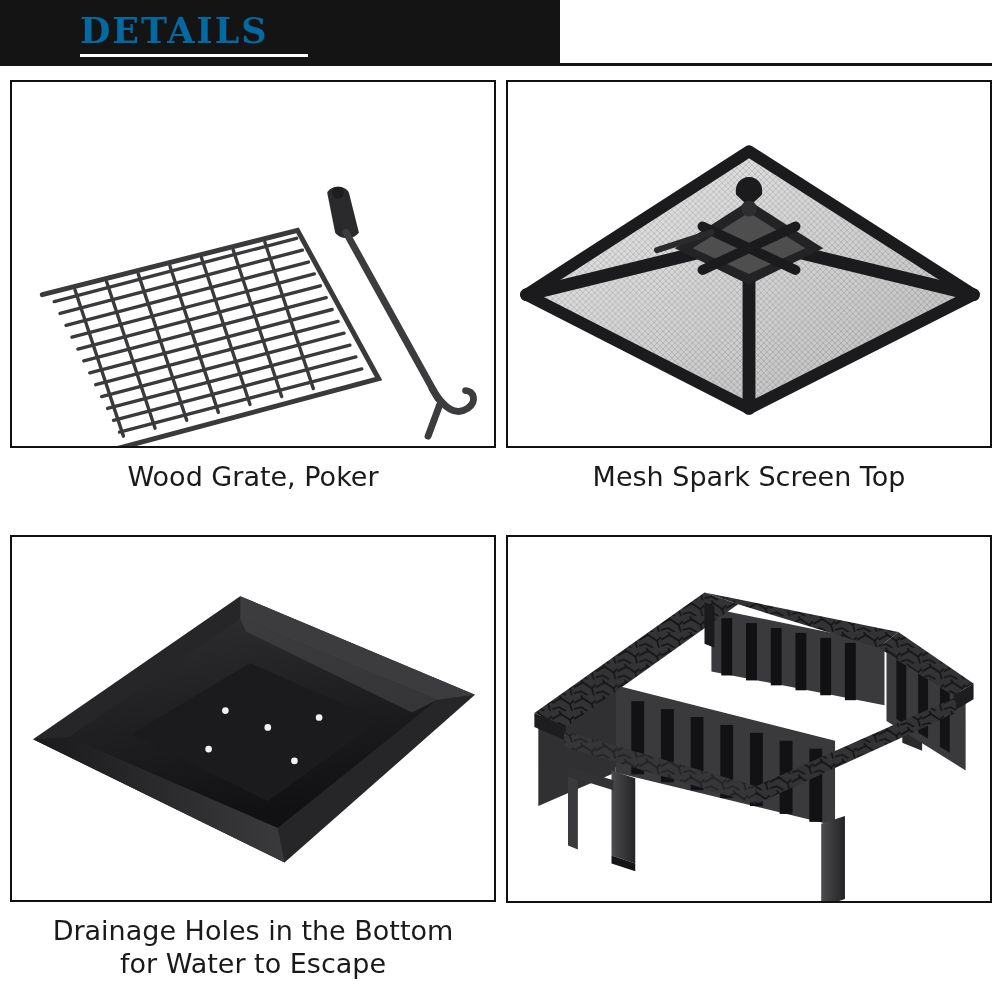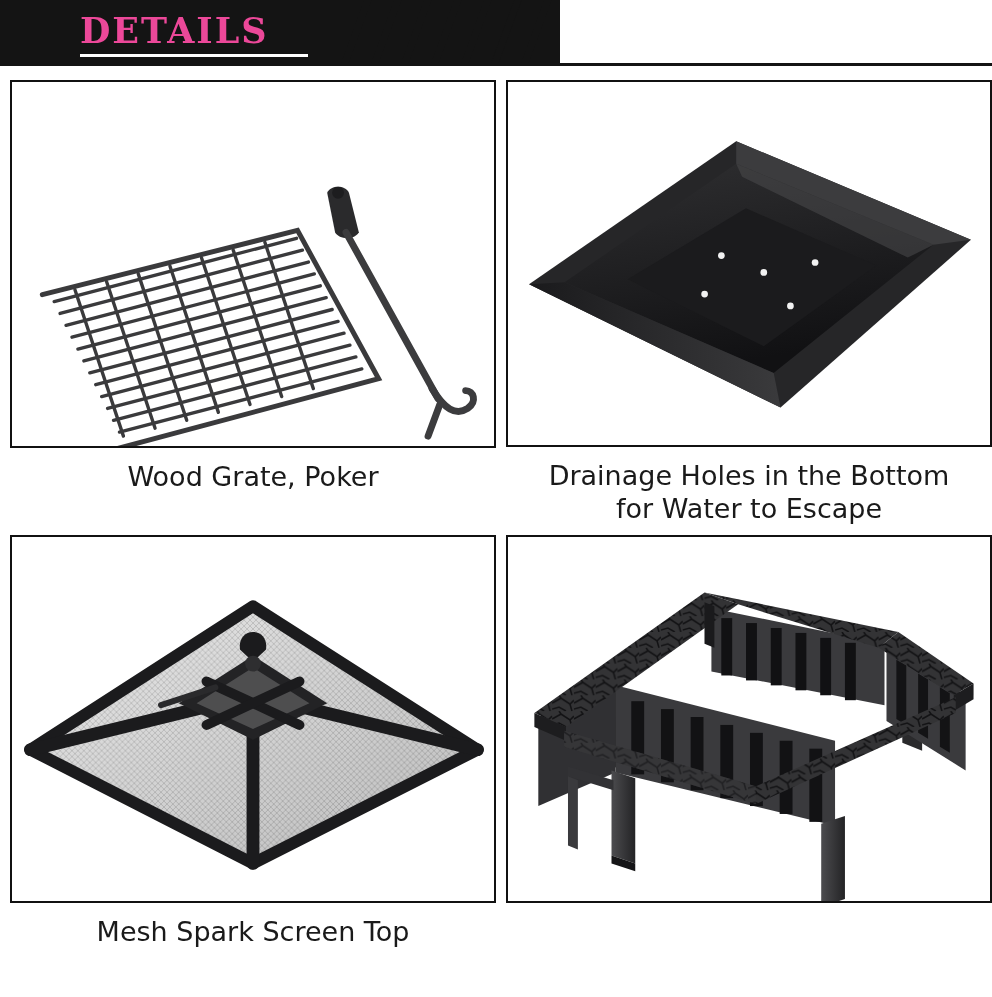--- a/index.html
+++ b/index.html
@@ -34,21 +34,21 @@
     left: 0;
     top: 0;
     width: 560px;
     height: 66px;
     background: #141414;
   }
   .header-title {
     position: absolute;
     left: 80px;
     top: 9px;
-    color: #ec4899;
+    color: #0369a1;
     font-family: "DejaVu Serif", serif;
     font-size: 35px;
     font-weight: bold;
     letter-spacing: 2px;
     line-height: 44px;
     text-transform: uppercase;
   }
   .header-title-underline {
     position: absolute;
     left: 80px;
@@ -195,20 +195,64 @@
           </g>
         </svg>
       </div>
       <div class="caption">Wood Grate, Poker</div>
     </div>
 
     <div class="cell">
       <div class="photo">
         <svg class="svg-full" viewBox="0 0 486 368" preserveAspectRatio="xMidYMid meet">
           <defs>
+            <pattern id="meshpat" width="6" height="6" patternUnits="userSpaceOnUse">
+              <rect width="6" height="6" fill="#dcdcdc"></rect>
+              <path d="M0 0 L6 6 M6 0 L0 6" stroke="#a9a9a9" stroke-width="0.9"></path>
+            </pattern>
+            <linearGradient id="meshShade" x1="0" y1="0" x2="1" y2="1">
+              <stop offset="0" stop-color="#ffffff" stop-opacity="0.35"></stop>
+              <stop offset="1" stop-color="#808080" stop-opacity="0.35"></stop>
+            </linearGradient>
+          </defs>
+          <rect x="0" y="0" width="486" height="368" fill="#ffffff"></rect>
+
+          <g>
+            <polygon points="243,70 470,215 243,330 18,215" fill="url(#meshpat)"></polygon>
+            <polygon points="243,70 470,215 243,330 18,215" fill="url(#meshShade)"></polygon>
+
+            <polygon points="243,70 470,215 243,330 18,215" fill="none" stroke="#1b1b1d" stroke-width="12" stroke-linejoin="round"></polygon>
+
+            <g stroke="#1b1b1d" stroke-width="13" stroke-linecap="round">
+              <path d="M243 160 L18 215"></path>
+              <path d="M243 160 L470 215"></path>
+              <path d="M243 160 L243 330"></path>
+            </g>
+
+            <polygon points="243,120 318,168 243,205 168,168" fill="#232325"></polygon>
+            <polygon points="243,132 300,168 243,194 186,168" fill="#d0d0d0" opacity="0.25"></polygon>
+            <g stroke="#1b1b1d" stroke-width="10" stroke-linecap="round">
+              <path d="M196 146 L290 190"></path>
+              <path d="M290 146 L196 190"></path>
+            </g>
+
+            <path d="M243 96 C252 96 258 104 256 114 L243 126 L230 114 C228 104 234 96 243 96 Z" fill="#1b1b1d"></path>
+            <circle cx="243" cy="128" r="8" fill="#2e2e30"></circle>
+
+            <path d="M150 170 L205 152" stroke="#2a2a2c" stroke-width="6" stroke-linecap="round"></path>
+          </g>
+        </svg>
+      </div>
+      <div class="caption">Mesh Spark Screen Top</div>
+    </div>
+
+    <div class="cell">
+      <div class="photo">
+        <svg class="svg-full" viewBox="0 0 486 368" preserveAspectRatio="xMidYMid meet">
+          <defs>
             <linearGradient id="bowlIn" x1="0" y1="0" x2="0.3" y2="1">
               <stop offset="0" stop-color="#2f2f31"></stop>
               <stop offset="1" stop-color="#111113"></stop>
             </linearGradient>
             <linearGradient id="bowlLeft" x1="0" y1="0" x2="1" y2="0">
               <stop offset="0" stop-color="#1a1a1c"></stop>
               <stop offset="1" stop-color="#3a3a3c"></stop>
             </linearGradient>
           </defs>
           <rect x="0" y="0" width="486" height="368" fill="#ffffff"></rect>
@@ -229,64 +273,20 @@
             <circle cx="310" cy="183" r="3.4"></circle>
             <circle cx="198" cy="215" r="3.4"></circle>
             <circle cx="285" cy="227" r="3.4"></circle>
           </g>
 
           <polygon points="230,83 430,165 404,178 236,96" fill="#4a4a4c" opacity="0.55"></polygon>
         </svg>
       </div>
       <div class="caption small-shift">Drainage Holes in the Bottom
 for Water to Escape</div>
-    </div>
-
-    <div class="cell">
-      <div class="photo">
-        <svg class="svg-full" viewBox="0 0 486 368" preserveAspectRatio="xMidYMid meet">
-          <defs>
-            <pattern id="meshpat" width="6" height="6" patternUnits="userSpaceOnUse">
-              <rect width="6" height="6" fill="#dcdcdc"></rect>
-              <path d="M0 0 L6 6 M6 0 L0 6" stroke="#a9a9a9" stroke-width="0.9"></path>
-            </pattern>
-            <linearGradient id="meshShade" x1="0" y1="0" x2="1" y2="1">
-              <stop offset="0" stop-color="#ffffff" stop-opacity="0.35"></stop>
-              <stop offset="1" stop-color="#808080" stop-opacity="0.35"></stop>
-            </linearGradient>
-          </defs>
-          <rect x="0" y="0" width="486" height="368" fill="#ffffff"></rect>
-
-          <g>
-            <polygon points="243,70 470,215 243,330 18,215" fill="url(#meshpat)"></polygon>
-            <polygon points="243,70 470,215 243,330 18,215" fill="url(#meshShade)"></polygon>
-
-            <polygon points="243,70 470,215 243,330 18,215" fill="none" stroke="#1b1b1d" stroke-width="12" stroke-linejoin="round"></polygon>
-
-            <g stroke="#1b1b1d" stroke-width="13" stroke-linecap="round">
-              <path d="M243 160 L18 215"></path>
-              <path d="M243 160 L470 215"></path>
-              <path d="M243 160 L243 330"></path>
-            </g>
-
-            <polygon points="243,120 318,168 243,205 168,168" fill="#232325"></polygon>
-            <polygon points="243,132 300,168 243,194 186,168" fill="#d0d0d0" opacity="0.25"></polygon>
-            <g stroke="#1b1b1d" stroke-width="10" stroke-linecap="round">
-              <path d="M196 146 L290 190"></path>
-              <path d="M290 146 L196 190"></path>
-            </g>
-
-            <path d="M243 96 C252 96 258 104 256 114 L243 126 L230 114 C228 104 234 96 243 96 Z" fill="#1b1b1d"></path>
-            <circle cx="243" cy="128" r="8" fill="#2e2e30"></circle>
-
-            <path d="M150 170 L205 152" stroke="#2a2a2c" stroke-width="6" stroke-linecap="round"></path>
-          </g>
-        </svg>
-      </div>
-      <div class="caption">Mesh Spark Screen Top</div>
     </div>
 
     <div class="cell">
       <div class="photo">
         <svg class="svg-full" viewBox="0 0 486 368" preserveAspectRatio="xMidYMid meet">
           <defs>
             <pattern id="stone" width="22" height="16" patternUnits="userSpaceOnUse">
               <rect width="22" height="16" fill="#333335"></rect>
               <path d="M0 8 L9 3 L18 9 L22 5 M0 14 L7 12 L14 16 M9 3 L7 0 M18 9 L20 16" stroke="#121214" stroke-width="1.6" fill="none"></path>
             </pattern>

